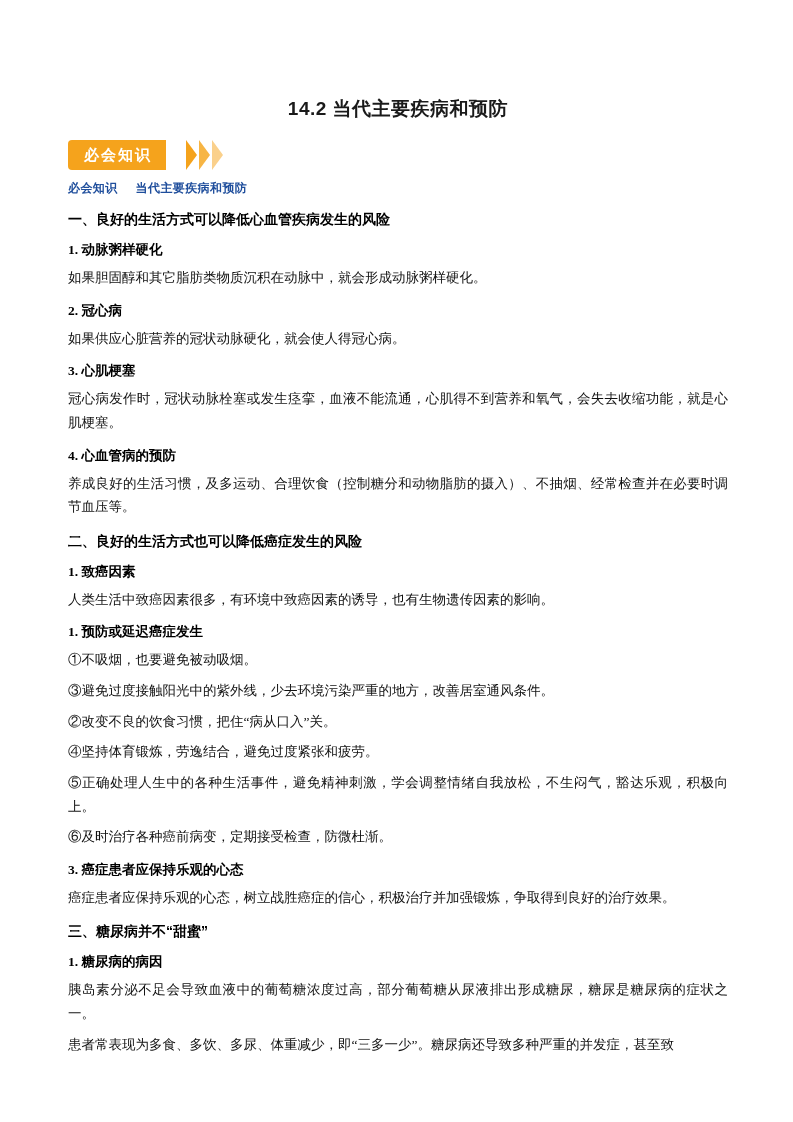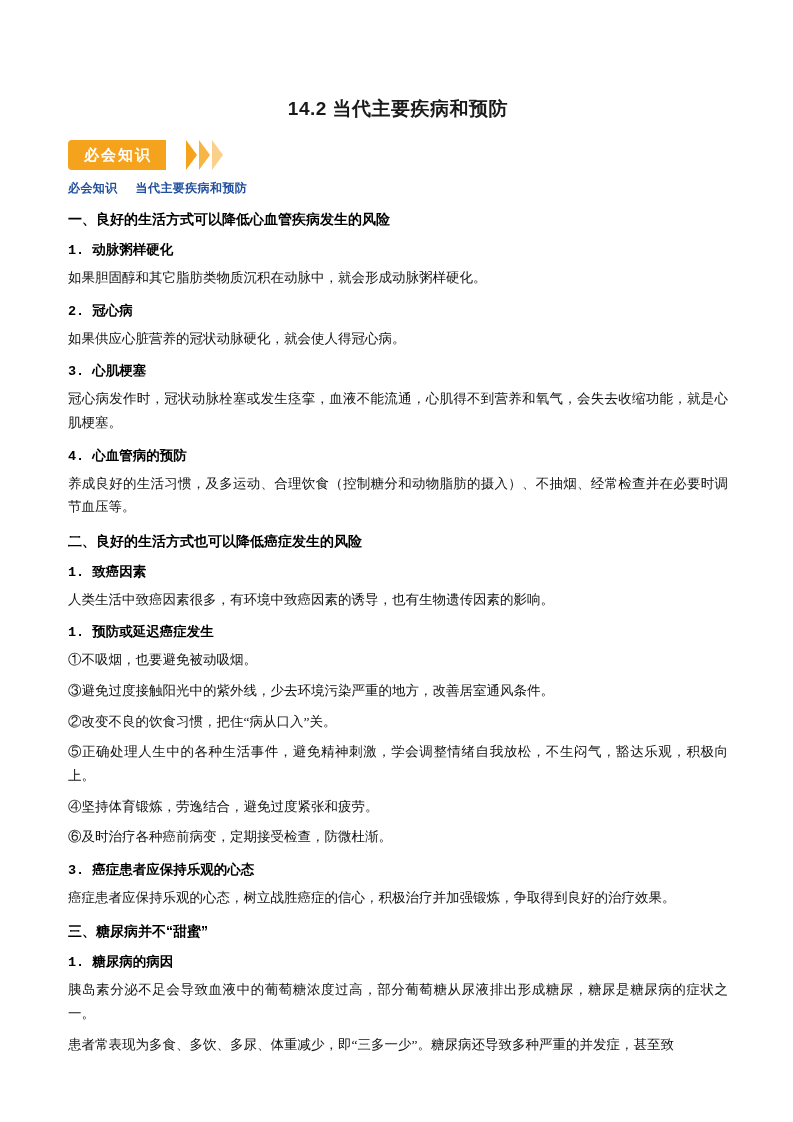--- a/index.html
+++ b/index.html
@@ -90,21 +90,21 @@
   .subhead-blue .gap { display:inline-block; width: 18px; }
 
   h3.sec {
     font-family: Liberation Sans, sans-serif;
     font-weight: bold;
     font-size: 14px;
     color: #000;
     margin: 14px 0 8px 0;
   }
   h4.sub {
-    font-family: Liberation Mono, monospace;
+    font-family: Liberation Serif, serif;
     font-weight: bold;
     font-size: 13.5px;
     color: #000;
     margin: 12px 0 7px 0;
   }
   p.body {
     font-family: "Liberation Serif", serif;
     font-size: 13.5px;
     line-height: 1.75;
     color: #111;
@@ -143,22 +143,22 @@
         <p class="body">冠心病发作时，冠状动脉栓塞或发生痉挛，血液不能流通，心肌得不到营养和氧气，会失去收缩功能，就是心肌梗塞。</p>
         <h4 class="sub">4. 心血管病的预防</h4>
         <p class="body">养成良好的生活习惯，及多运动、合理饮食（控制糖分和动物脂肪的摄入）、不抽烟、经常检查并在必要时调节血压等。</p>
         <h3 class="sec">二、良好的生活方式也可以降低癌症发生的风险</h3>
         <h4 class="sub">1. 致癌因素</h4>
         <p class="body">人类生活中致癌因素很多，有环境中致癌因素的诱导，也有生物遗传因素的影响。</p>
         <h4 class="sub">1. 预防或延迟癌症发生</h4>
         <p class="body">①不吸烟，也要避免被动吸烟。</p>
         <p class="body">③避免过度接触阳光中的紫外线，少去环境污染严重的地方，改善居室通风条件。</p>
         <p class="body">②改变不良的饮食习惯，把住“病从口入”关。</p>
+        <p class="body">④坚持体育锻炼，劳逸结合，避免过度紧张和疲劳。</p>
         <p class="body">⑤正确处理人生中的各种生活事件，避免精神刺激，学会调整情绪自我放松，不生闷气，豁达乐观，积极向上。</p>
-        <p class="body">④坚持体育锻炼，劳逸结合，避免过度紧张和疲劳。</p>
         <p class="body">⑥及时治疗各种癌前病变，定期接受检查，防微杜渐。</p>
         <h4 class="sub">3. 癌症患者应保持乐观的心态</h4>
         <p class="body">癌症患者应保持乐观的心态，树立战胜癌症的信心，积极治疗并加强锻炼，争取得到良好的治疗效果。</p>
         <h3 class="sec">三、糖尿病并不“甜蜜”</h3>
         <h4 class="sub">1. 糖尿病的病因</h4>
         <p class="body">胰岛素分泌不足会导致血液中的葡萄糖浓度过高，部分葡萄糖从尿液排出形成糖尿，糖尿是糖尿病的症状之一。</p>
         <p class="body">患者常表现为多食、多饮、多尿、体重减少，即“三多一少”。糖尿病还导致多种严重的并发症，甚至致</p>
       </div>
 
   </div>

